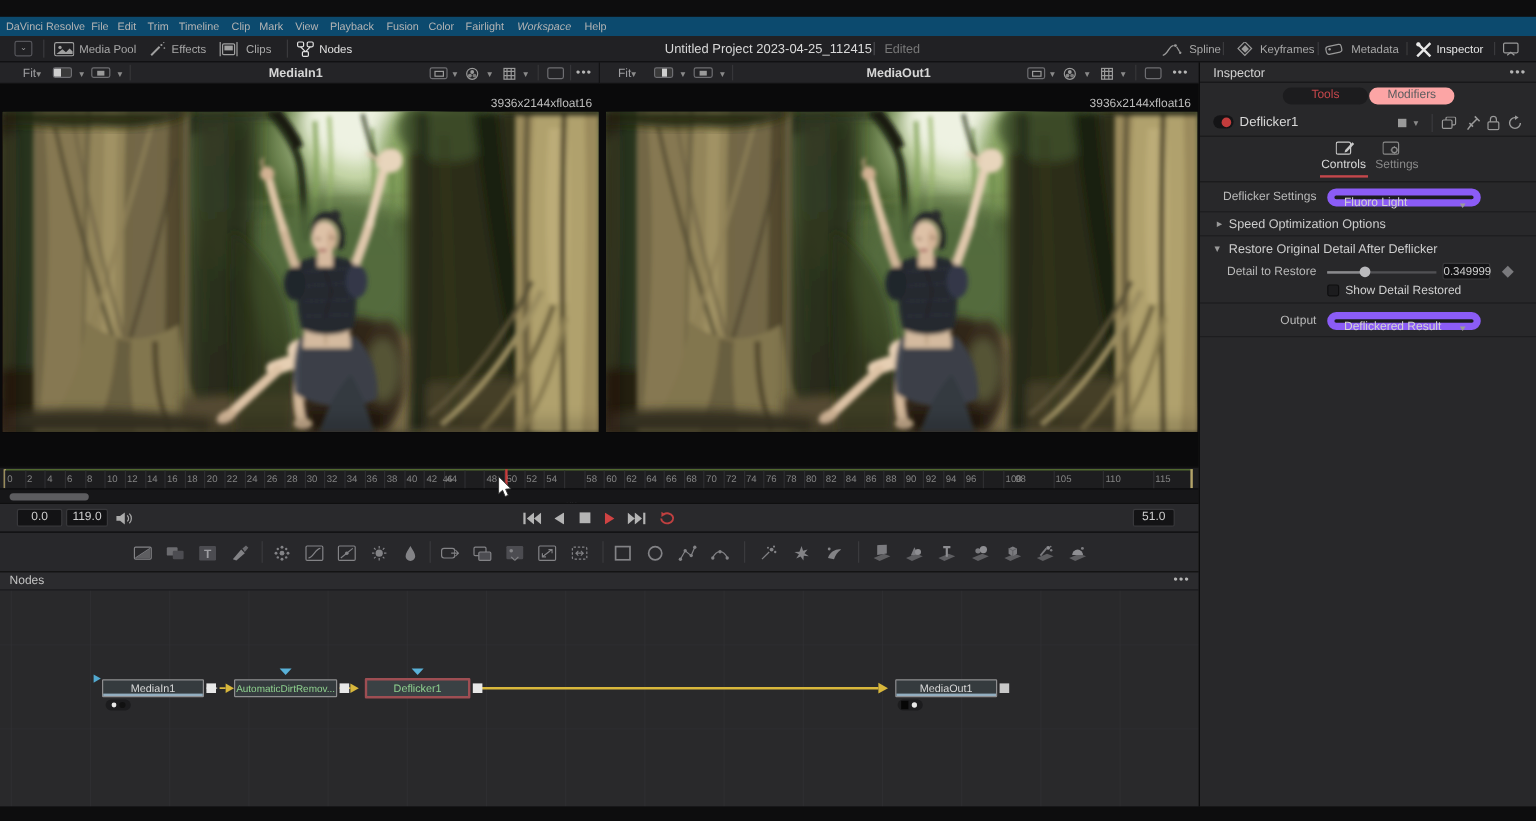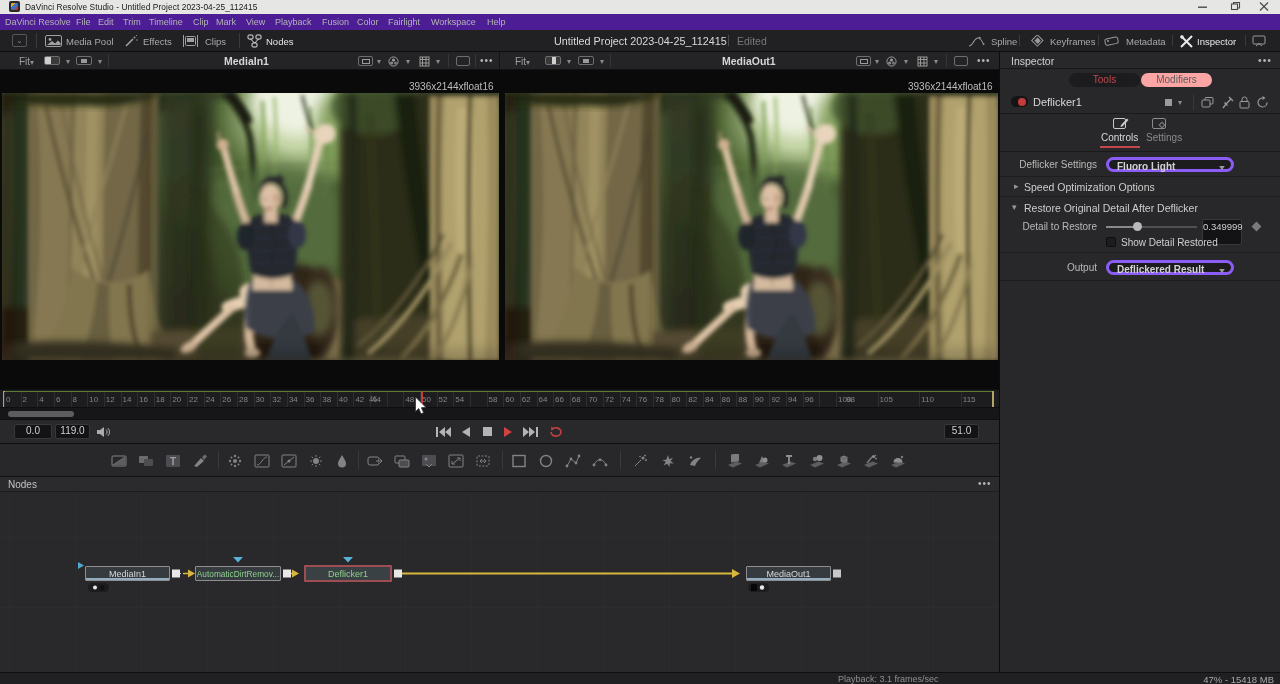--- a/index.html
+++ b/index.html
@@ -10,21 +10,21 @@
 
 
 #titlebar { left:0; top:0; width:1280px; height:14px; background:#e6e6e4; color:#161616;
   font-size:11px; }
 #titlebar .ttext { position:absolute; left:25px; top:1.5px; font-size:8.3px; letter-spacing:0.1px; }
 #appicon { position:absolute; left:9px; top:1px; width:11px; height:11px; background:#2a2a2a; border-radius:2px; }
 #appicon:after { content:""; position:absolute; left:2px; top:2px; width:7px; height:7px;
   background:linear-gradient(135deg,#e8a33d 0 33%, #3a74c4 33% 66%, #c43a3a 66%); border-radius:1px;}
 
 
-#menubar { left:0; top:14px; width:1280px; height:16px; background:#4c1d95; color:#b4b4b4;
+#menubar { left:0; top:14px; width:1280px; height:16px; background:#0c4a6e; color:#b4b4b4;
   font-size:9px; }
 #menubar span { position:absolute; top:3px; }
 
 
 #toolbar { left:0; top:30px; width:1280px; height:22px; background:#212124;
   border-bottom:1px solid #0e0e0f; color:#a9a9a9; font-size:9.5px; }
 #toolbar .lbl { position:absolute; top:6px; }
 #toolbar .sep { position:absolute; top:3px; width:1px; height:15px; background:#3a3a3d; }
 #ptitle { position:absolute; left:554px; top:5px; color:#d9d9d9; font-size:10.8px; }
 #pedited { position:absolute; left:737px; top:5px; color:#787878; font-size:10.5px; }
@@ -78,53 +78,43 @@
 #insp-h { position:absolute; left:0; top:0; width:100%; height:17px; border-bottom:1px solid #161617;
   color:#d2d2d2; font-size:10.5px; }
 .tabs { position:absolute; left:0; top:18px; width:100%; height:20px; }
 .pill { position:absolute; top:3px; width:71px; height:14px; border-radius:7px; background:#1c1c1e;
   font-size:10px; text-align:center; line-height:14px; }
 #noderow { position:absolute; left:0; top:39px; width:100%; height:23px; border-bottom:1px solid #1a1a1b; }
 #ctltabs { position:absolute; left:0; top:62px; width:100%; height:38px; border-bottom:1px solid #1a1a1b; }
 .irow { position:absolute; width:100%; color:#c4c4c4; font-size:10px; }
 .ilabel { position:absolute; text-align:right; color:#b9b9b9; }
 .dropdown { position:absolute; left:106px; width:128px; height:15px; background:#1c1c1e;
-  border:3px solid #8b5cf6; border-radius:8px; color:#d2d2d2; font-size:10px; line-height:14px; padding-left:8px;font-weight:bold; }
+  border:6px solid #8b5cf6; border-radius:8px; color:#d2d2d2; font-size:10px; line-height:14px; padding-left:8px; }
 .dropdown .dchev { position:absolute; right:7px; top:0.5px; color:#9a9a9a; font-size:7.5px; transform:scaleX(1.3); }
 .isep { position:absolute; left:0; width:100%; height:1px; background:#1d1d1f; }
 </style>
 </head>
 <body>
 <div id="stage">
 
-  <div class="abs" id="titlebar">
-    <div id="appicon"></div>
-    <div class="ttext">DaVinci Resolve Studio - Untitled Project 2023-04-25_112415</div>
-    <svg class="abs" style="left:1197px;top:0;" width="80" height="14" viewBox="0 0 80 14">
-      <rect x="1" y="6.5" width="9" height="1.4" fill="#4a4a4a"></rect>
-      <rect x="34.5" y="4" width="6" height="5.5" fill="none" stroke="#4a4a4a" stroke-width="1.1"></rect>
-      <path d="M36.5 4 V2.5 H42.5 V8 H40.5" fill="none" stroke="#4a4a4a" stroke-width="1.1"></path>
-      <path d="M63 2.5 L71 10.5 M71 2.5 L63 10.5" stroke="#4a4a4a" stroke-width="1.2"></path>
-    </svg>
-  </div>
 
   <div class="abs" id="menubar">
     <span style="left:5px;">DaVinci Resolve</span>
     <span style="left:76px;">File</span>
     <span style="left:98px;">Edit</span>
     <span style="left:123px;">Trim</span>
     <span style="left:149px;">Timeline</span>
     <span style="left:193px;">Clip</span>
     <span style="left:216px;">Mark</span>
     <span style="left:246px;">View</span>
     <span style="left:275px;">Playback</span>
     <span style="left:322px;">Fusion</span>
     <span style="left:357px;">Color</span>
     <span style="left:388px;">Fairlight</span>
-    <span style="left:431px;">Workspace</span>
+    <span style="left:431px;font-style:italic;">Workspace</span>
     <span style="left:487px;">Help</span>
   </div>
 
   <div class="abs" id="toolbar">
     <div style="position:absolute;left:12px;top:4px;width:15px;height:13px;border:1px solid #55555a;border-radius:2px;color:#9a9a9a;font-size:7px;text-align:center;line-height:11px;">⌄</div>
     <div class="sep" style="left:36px;"></div>
     <svg class="abs" style="left:45px;top:5px;" width="17" height="12" viewBox="0 0 17 12">
         <rect x="0.5" y="0.5" width="16" height="11" rx="1.5" fill="none" stroke="#a0a0a0"></rect>
         <circle cx="5" cy="4.5" r="1.4" fill="#a0a0a0"></circle>
         <path d="M2 10 L7 6 L10 8.5 L13 5.5 L15.5 8 L15.5 10 Z" fill="#a0a0a0"></path>
@@ -597,24 +587,20 @@
       <rect x="748" y="91" width="21" height="9" rx="4.5" fill="#1c1c1e"></rect>
       <rect x="751" y="92" width="6" height="7" fill="#060606"></rect>
       <circle cx="762" cy="95.5" r="2.2" fill="#e8e8e8"></circle>
     </svg>
     <div class="node" style="left:85px; width:85px;">MediaIn1<div class="bline"></div></div>
     <div class="node" style="left:195px; width:86px; color:#8ed08e; font-size:8.3px;">AutomaticDirtRemov...</div>
     <div class="node" style="left:304px; width:88px; color:#8ed08e; border:2px solid #9e4e53; top:73px; height:17px; background:#3a4144;">Deflicker1</div>
     <div class="node" style="left:746px; width:85px;">MediaOut1<div class="bline"></div></div>
   </div>
 
-  <div class="abs" id="statusbar">
-    <span style="position:absolute; left:838px; top:1px;">Playback: 3.1 frames/sec</span>
-    <span style="position:absolute; right:6px; top:1px; font-size:9.5px; color:#a8a8ab;">47% - 15418 MB</span>
-  </div>
 
   <div class="abs" id="inspector">
     <div id="insp-h">
         <span style="position:absolute;left:11px;top:3px;">Inspector</span>
       <span style="position:absolute;left:1257-999px;top:2px;"></span>
       <span style="position:absolute;left:258px;top:2px;color:#b5b5b5;letter-spacing:1px;">•••</span>
     </div>
     <div class="tabs">
       <div class="pill" style="left:69px; color:#c4474b;">Tools</div>
       <div class="pill" style="left:141px; color:#5c5c5e; background:#fca5a5;">Modifiers</div>
@@ -669,21 +655,21 @@
     <div class="isep" style="top:144px;"></div>
     <div class="irow" style="top:149px;">
       <span style="position:absolute;left:12px;top:1px;color:#9a9a9a;font-size:9px;">▾</span>
       <span style="position:absolute;left:24px;top:1px;color:#cdcdcd;font-size:10.5px;">Restore Original Detail After Deflicker</span>
     </div>
     <div class="irow" style="top:167px;">
       <span class="ilabel" style="left:0; width:97px; top:2px;">Detail to Restore</span>
       <div style="position:absolute;left:106px;top:7px;width:91px;height:2px;background:#505053;"></div>
       <div style="position:absolute;left:106px;top:7px;width:31px;height:2px;background:#8a8a8d;"></div>
       <div style="position:absolute;left:133px;top:3px;width:9px;height:9px;border-radius:50%;background:#b9b9bc;"></div>
-      <div class="tbox" style="left:202px; top:0px; width:40px; height:26px; font-size:9.5px; line-height:13px;">0.349999</div>
+      <div class="tbox" style="left:202px; top:0px; width:40px; height:14px; font-size:9.5px; line-height:13px;">0.349999</div>
       <div style="position:absolute;left:253px;top:4px;width:7px;height:7px;background:#7a7a7d;transform:rotate(45deg);"></div>
     </div>
     <div class="irow" style="top:184px;">
       <div style="position:absolute;left:106px;top:1px;width:10px;height:10px;background:#1c1c1e;border:1px solid #0e0e0f;border-radius:2px;"></div>
       <span style="position:absolute;left:121px;top:1px;color:#d0d0d0;">Show Detail Restored</span>
     </div>
     <div class="isep" style="top:200px;"></div>
     <div class="irow" style="top:206px;">
       <span class="ilabel" style="left:0; width:97px; top:4px;">Output</span>
       <div class="dropdown" style="top:2px;">Deflickered Result<span class="dchev">▾</span></div>

